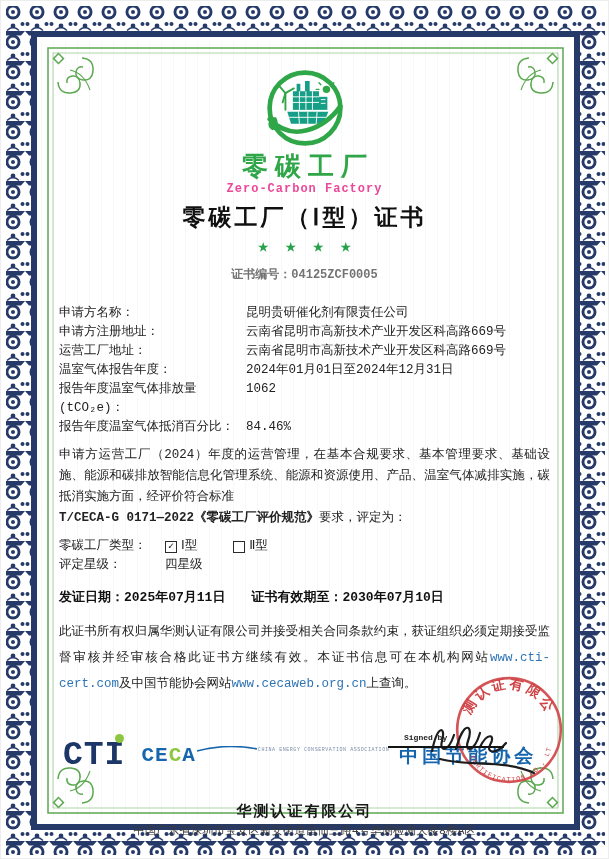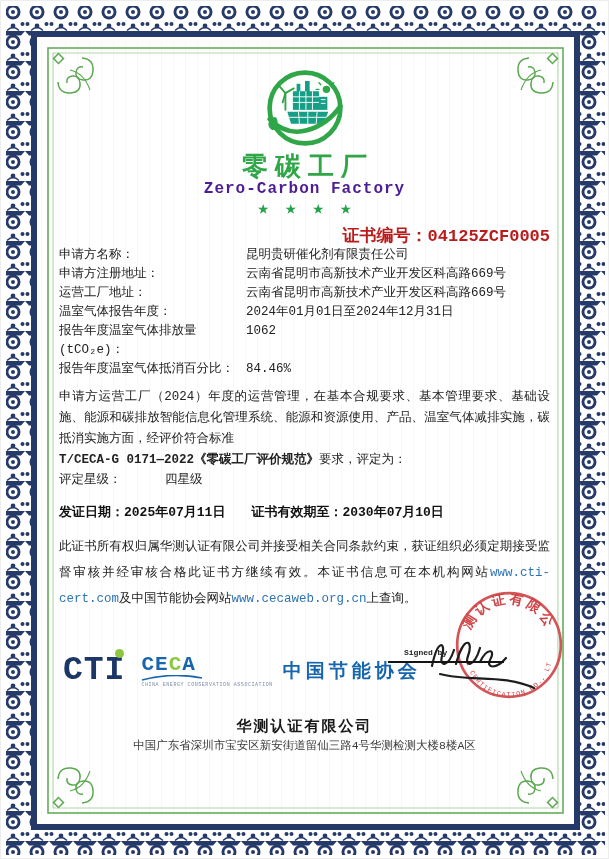--- a/index.html
+++ b/index.html
@@ -7,26 +7,26 @@
         font-family:Liberation Mono, monospace;color:#1f1f1f;border:1px solid #ededed;box-sizing:border-box;}
   .border-art{position:absolute;left:0;top:0;z-index:0;}
   .texture{position:absolute;left:40px;top:40px;right:40px;bottom:40px;z-index:0;
            background:repeating-linear-gradient(90deg, rgba(110,120,135,.055) 0 1px, transparent 1px 12px);
            pointer-events:none;}
   .content{position:absolute;left:58px;right:58px;top:58px;bottom:48px;z-index:2;}
 
   .topblock{text-align:center;}
   .emblem{margin-top:8px;}
   .logo-zh{font-size:26px;line-height:28px;font-weight:800;color:#2fa647;letter-spacing:7px;margin-left:7px;}
-  .logo-en{font-size:16px;line-height:14px;font-weight:700;color:#4c1d95;letter-spacing:1px;}
+  .logo-en{font-size:12px;line-height:14px;font-weight:700;color:#ec4899;letter-spacing:1px;}
   .cert-title{margin-top:8px;font-size:23px;line-height:30px;font-weight:700;color:#101010;letter-spacing:3px;}
   .stars{margin-top:2px;font-size:19px;line-height:22px;color:#27a24b;letter-spacing:16px;margin-left:16px;}
-  .certno{margin-top:8px;font-size:17px;line-height:18px;font-weight:700;color:#b91c1c;text-align:right;}
-
-  .fields{}
+  .certno{margin-top:8px;font-size:12px;line-height:18px;font-weight:700;color:#737373;}
+
+  .fields{margin-top:20px;}
   .frow{display:flex;font-size:12.5px;line-height:19px;}
   .flabel{flex:0 0 187px;color:#222;}
   .fvalue{color:#222;}
 
   .para{margin-top:8px;font-size:12.5px;line-height:21px;text-align:justify;color:#222;}
   .std-line{font-size:12.5px;line-height:21px;color:#222;}
   .std-bold{font-weight:700;}
 
   .typerow{margin-top:8px;display:flex;font-size:12.5px;line-height:19px;align-items:center;}
   .typelabel{flex:0 0 106px;}
@@ -38,21 +38,21 @@
   .dates{margin-top:14px;font-size:13px;line-height:18px;font-weight:700;color:#111;}
   .dates .gap{display:inline-block;width:26px;}
 
   .legal{margin-top:12px;font-size:12.5px;line-height:26px;text-align:justify;color:#222;}
   .legal a{color:#2e74b5;text-decoration:none;}
 
   .brandrow{position:relative;margin-top:12px;height:92px;}
   .brand-left{position:absolute;left:4px;top:30px;display:flex;align-items:center;}
   .cti{position:relative;font-size:33px;font-weight:800;color:#1c3667;letter-spacing:1px;line-height:34px;}
   .cti-dot{position:absolute;right:1px;top:-5px;width:9px;height:9px;border-radius:50%;background:#8dc63f;}
-  .ceca-block{margin-left:16px;display:flex;flex-direction:column;align-items:flex-start;}
+  .ceca-block{margin-left:16px;display:flex;flex-direction:row;align-items:flex-start;}
   .ceca-word{font-size:21px;font-weight:800;line-height:20px;letter-spacing:1px;}
   .ceca-word .b{color:#1766ad;} .ceca-word .g{color:#8dc63f;}
   .ceca-caption{font-size:5px;color:#7d8fa9;letter-spacing:.55px;margin-top:1px;}
   .ceca-zh{font-size:19px;font-weight:700;color:#1766ad;letter-spacing:4px;}
   .ceca-group{display:flex;align-items:center;}
   .seal-wrap{position:absolute;right:-16px;top:-36px;width:178px;height:132px;}
   .seal-svg{position:absolute;right:0;top:0;}
   .sig-svg{position:absolute;left:6px;top:34px;}
   .signedby{position:absolute;left:16px;top:60px;font-size:8px;font-weight:700;color:#222;}
   .sig-line{position:absolute;left:0;top:73px;width:116px;height:1.5px;background:#141414;}
@@ -141,20 +141,21 @@
           <line x1="43" y1="48" x2="44" y2="61"></line>
             <line x1="53" y1="48" x2="53" y2="61"></line>
           <line x1="63" y1="48" x2="62" y2="61"></line>
         </g>
 
         <path d="M12,56 Q30,74 52,68 Q74,62 88,42" stroke="#2fa647" stroke-width="5" fill="none" stroke-linecap="round"></path>
         <path d="M14,54 q-7,9 1,14 q9,-3 4,-14 z" fill="#2fa647"></path>
       </svg>
       <div class="logo-zh">零碳工厂</div>
       <div class="logo-en">Zero-Carbon Factory</div>
+      <div class="cert-title">零碳工厂（Ⅰ型）证书</div>
       <div class="stars">★★★★</div>
       <div class="certno"><span>证书编号：</span><span>04125ZCF0005</span></div>
     </div>
 
     <div class="fields">
       <div class="frow">
           <span class="flabel">申请方名称：</span>
           <span class="fvalue">昆明贵研催化剂有限责任公司</span>
         </div>
       <div class="frow">
@@ -177,20 +178,31 @@
           <span class="flabel">报告年度温室气体抵消百分比：</span>
           <span class="fvalue">84.46%</span>
         </div>
     </div>
 
     <div class="para">
       <span>申请方运营工厂（2024）年度的运营管理，在基本合规要求、基本管理要求、基础设施、能源和碳排放智能信息化管理系统、能源和资源使用、产品、温室气体减排实施，碳抵消实施方面，经评价符合标准</span>
       <div class="std-line"><span class="std-bold">T/CECA-G 0171—2022《零碳工厂评价规范》</span><span>要求，评定为：</span></div>
     </div>
 
+    <div class="typerow">
+      <span class="typelabel">零碳工厂类型：</span>
+      <span class="opt">
+          <span class="cbbox">✓</span>
+          <span>Ⅰ型</span>
+        </span>
+      <span class="opt">
+          <span class="cbbox"></span>
+          <span>Ⅱ型</span>
+        </span>
+    </div>
     <div class="starrow">
       <span class="typelabel">评定星级：</span>
       <span>四星级</span>
     </div>
 
     <div class="dates">
       <span>发证日期：</span><span>2025年07月11日</span><span class="gap"></span><span>证书有效期至：</span><span>2030年07月10日</span>
     </div>
 
     <div class="legal">

